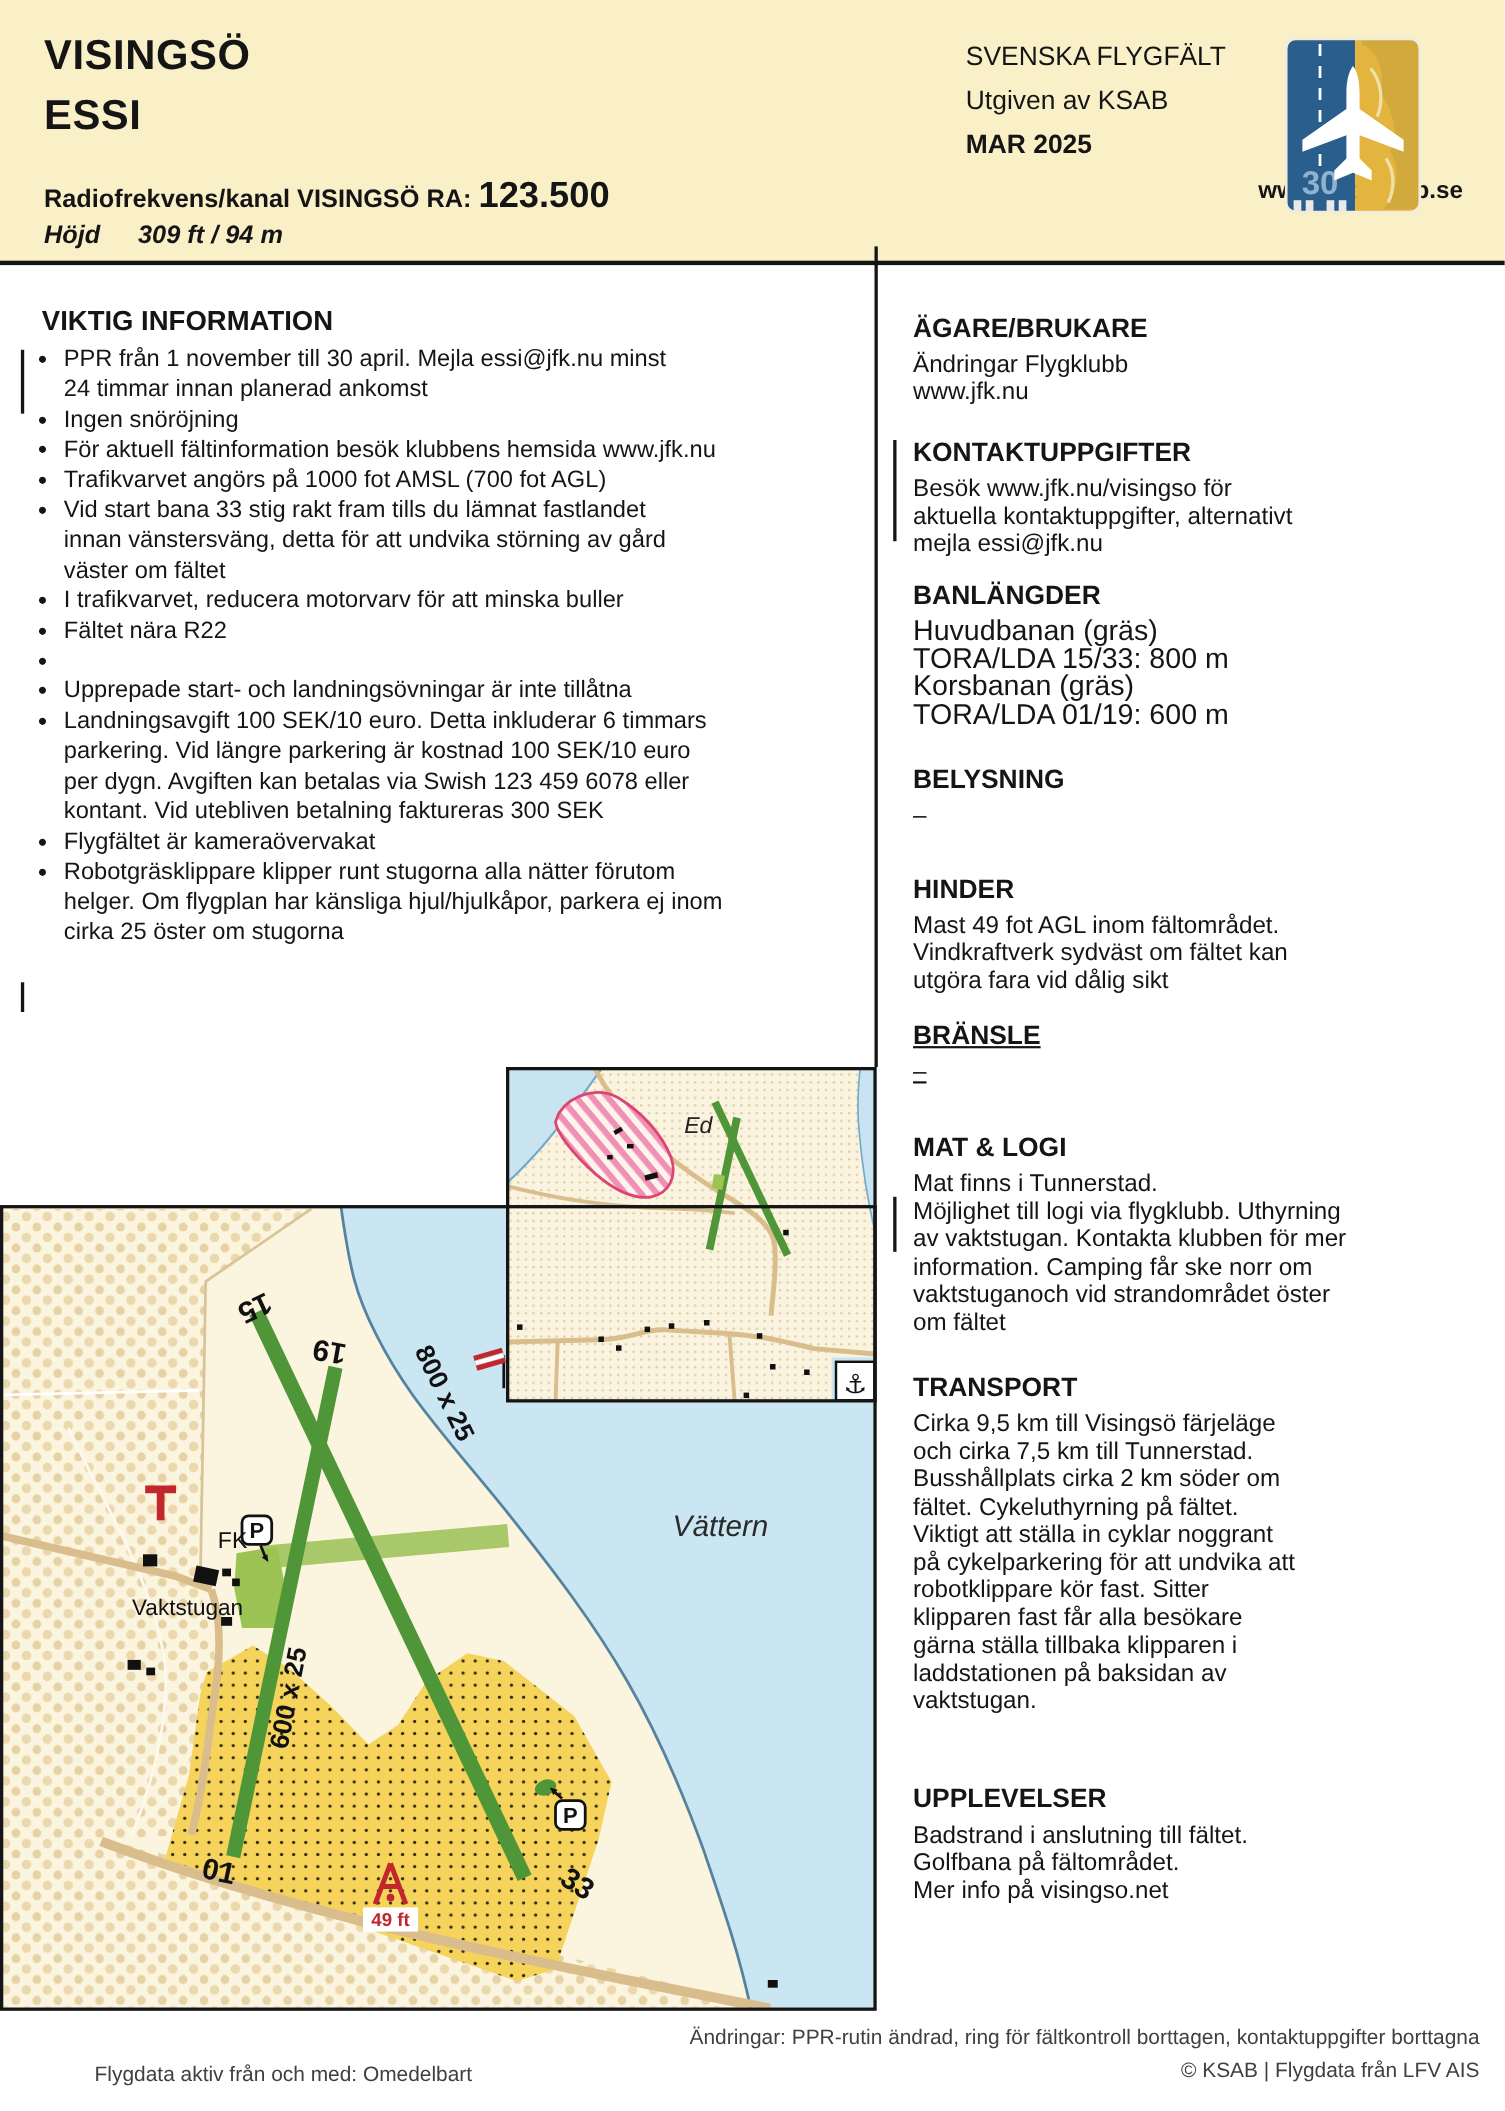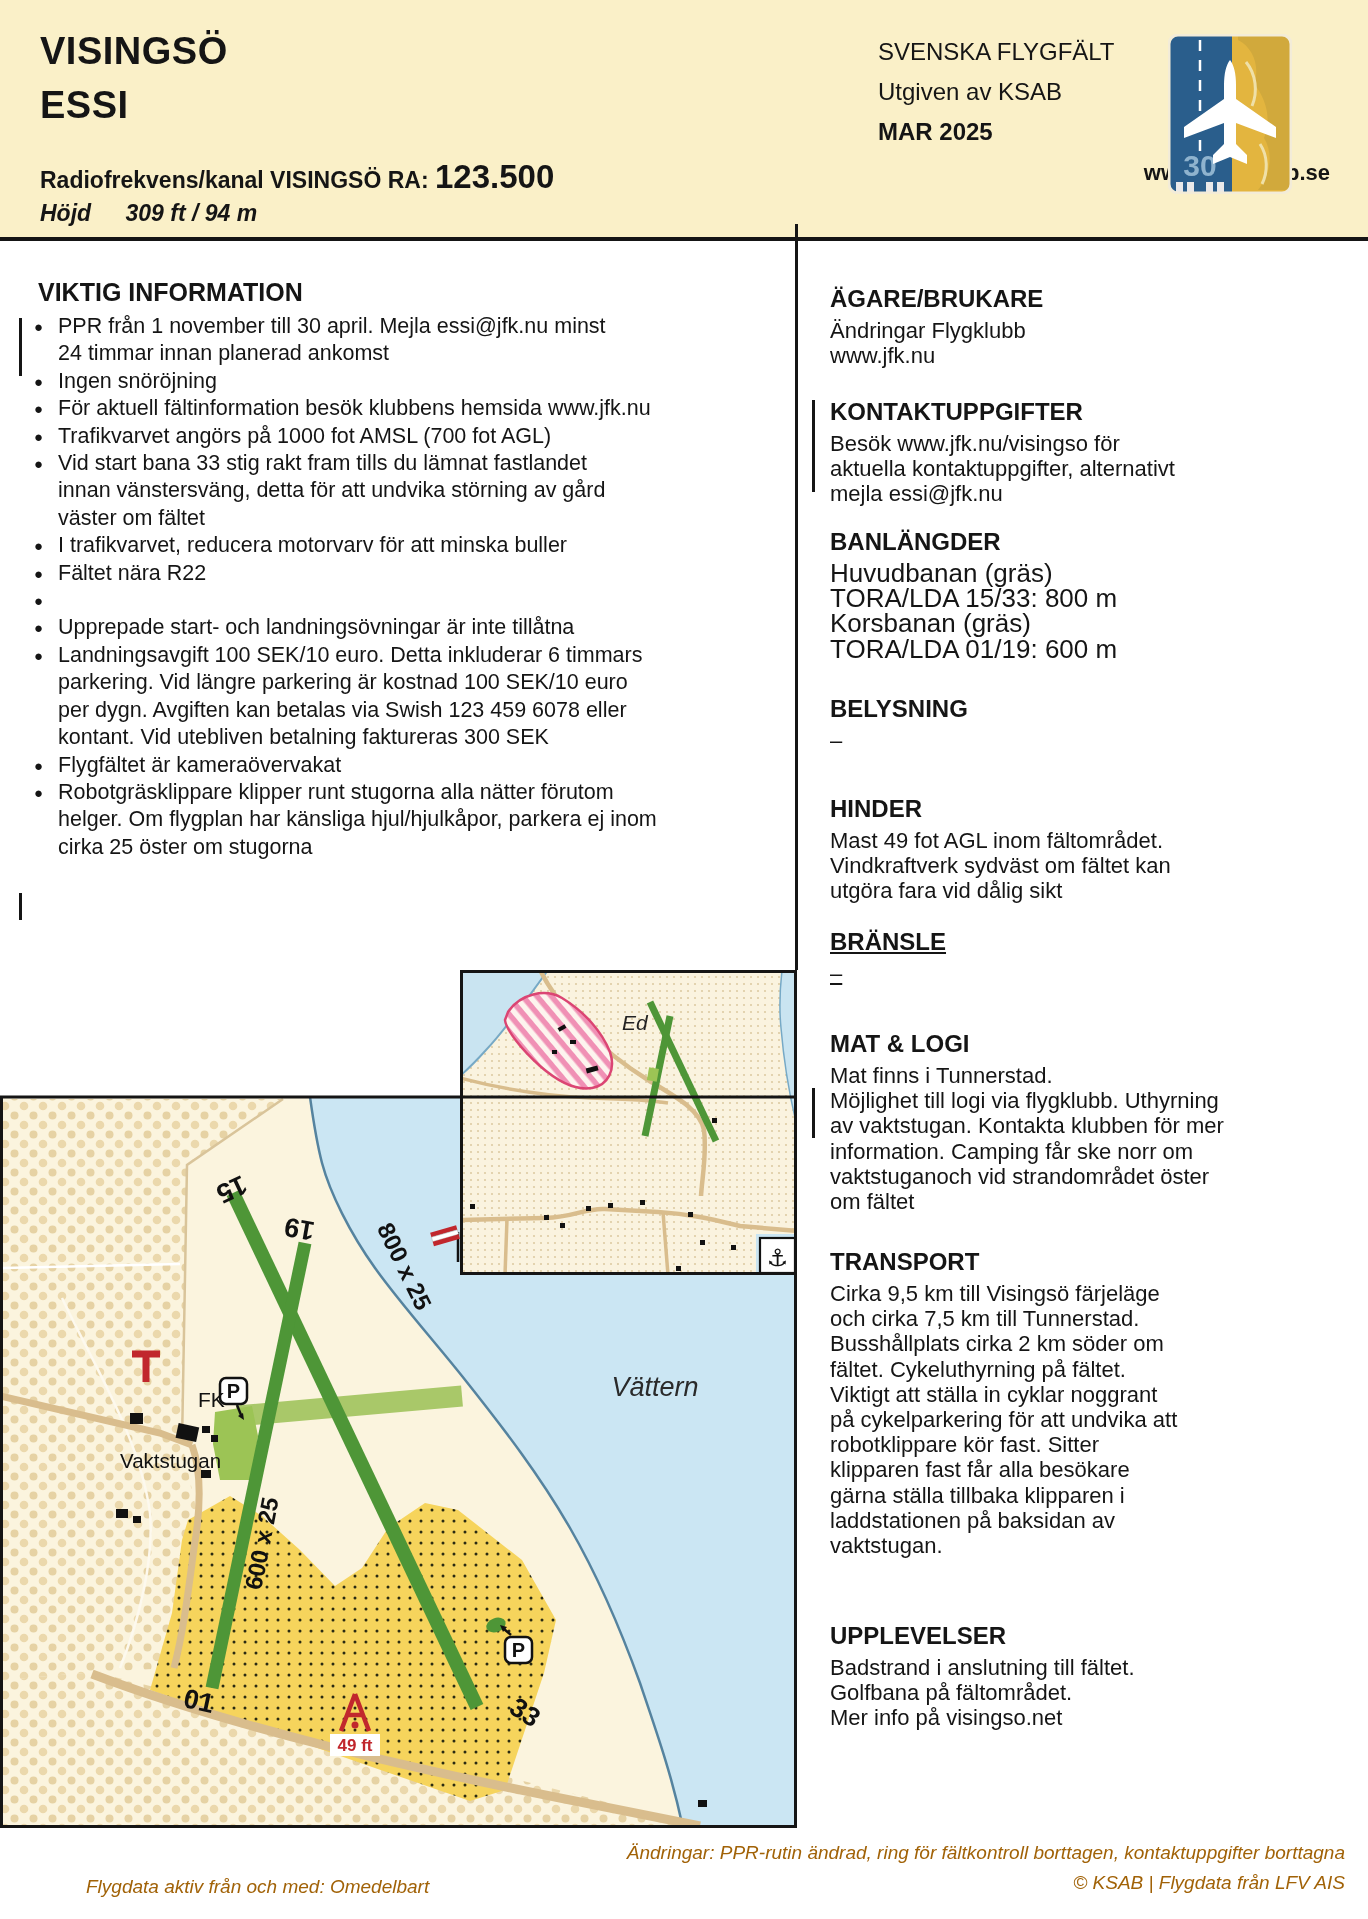--- a/index.html
+++ b/index.html
@@ -30,21 +30,21 @@
   .bullets{left:34px;top:313px;width:732px;list-style:none;margin:0;padding:0;}
   .bullets li{display:flex;font-size:21.5px;line-height:27.4px;}
   .bullets .dot{width:24px;flex:0 0 24px;font-size:15px;line-height:27.4px;}
   .bullets .bt{white-space:pre-line;}
   .rsec{left:830px;width:515px;}
   .rsec h3{margin:0;font-size:24px;font-weight:bold;}
   .rsec .txt{margin-top:5px;font-size:22px;line-height:25.2px;white-space:pre-line;}
   .rsec .row{font-size:26px;line-height:25.2px;}
   .rsec .row .lbl{display:inline-block;min-width:196px;}
   
-  .foot{color:#a16207;font-size:19px;font-style:italic;}
+  .foot{color:#404040;font-size:19px;}
   .foot-left{left:42px;top:1876px;margin-left:44px;}
   .foot-right1{left:600px;top:1842px;width:745px;text-align:right;}
   .foot-right2{left:600px;top:1872px;width:745px;text-align:right;}
   svg text{font-family:"Liberation Sans","DejaVu Sans",sans-serif;}
 </style>
 </head>
 <body>
 
 <div class="abs header-band"></div>
 <div class="abs title1">VISINGSÖ</div>

